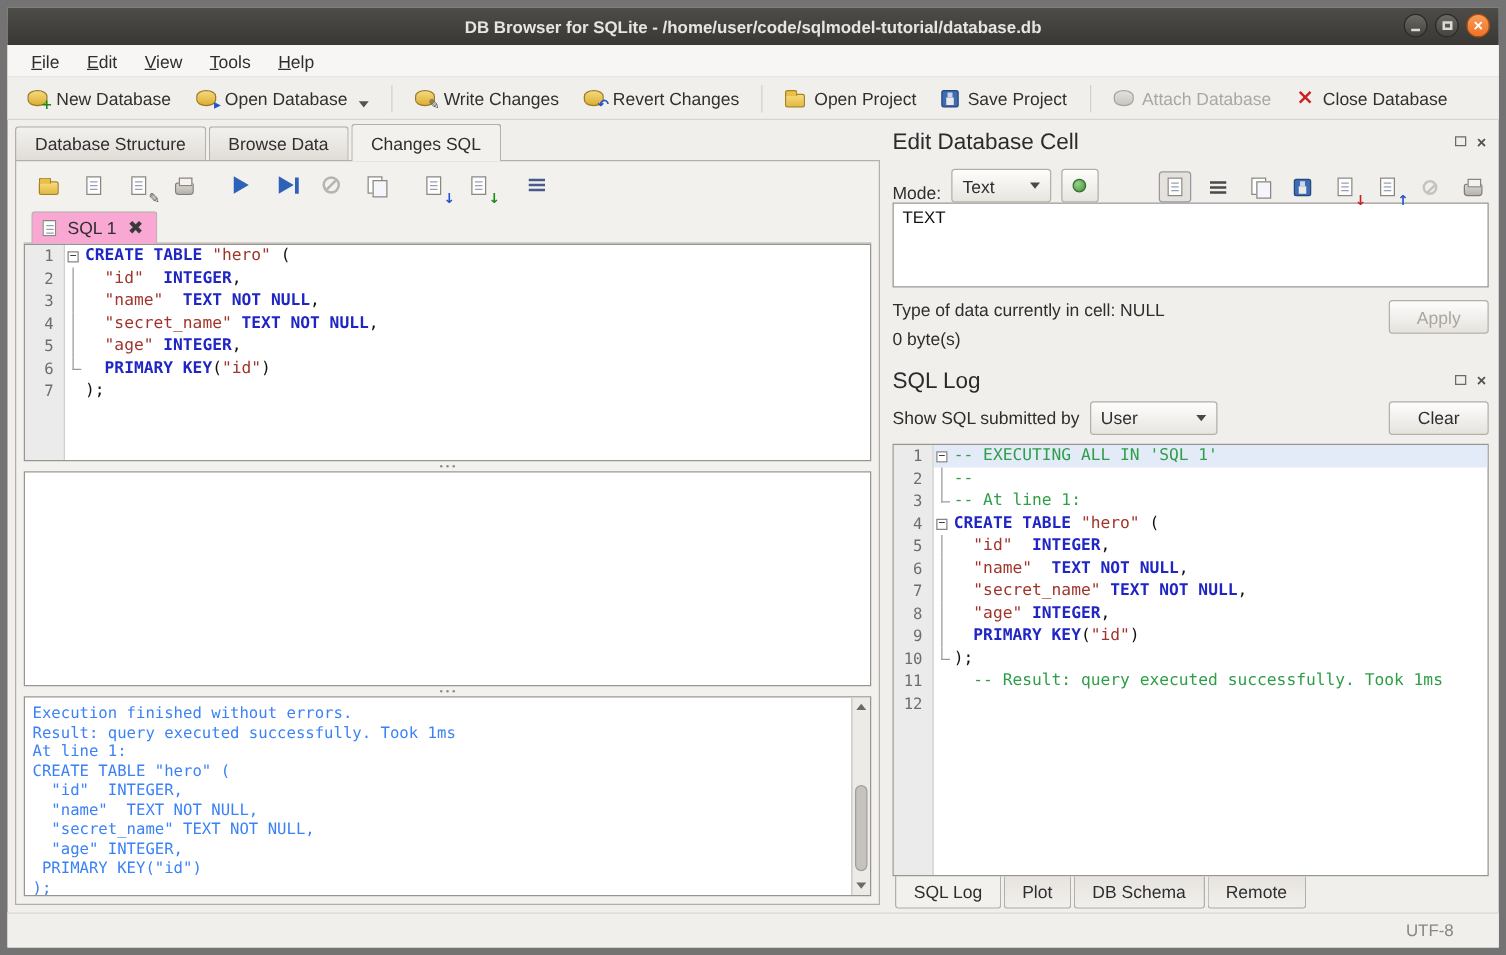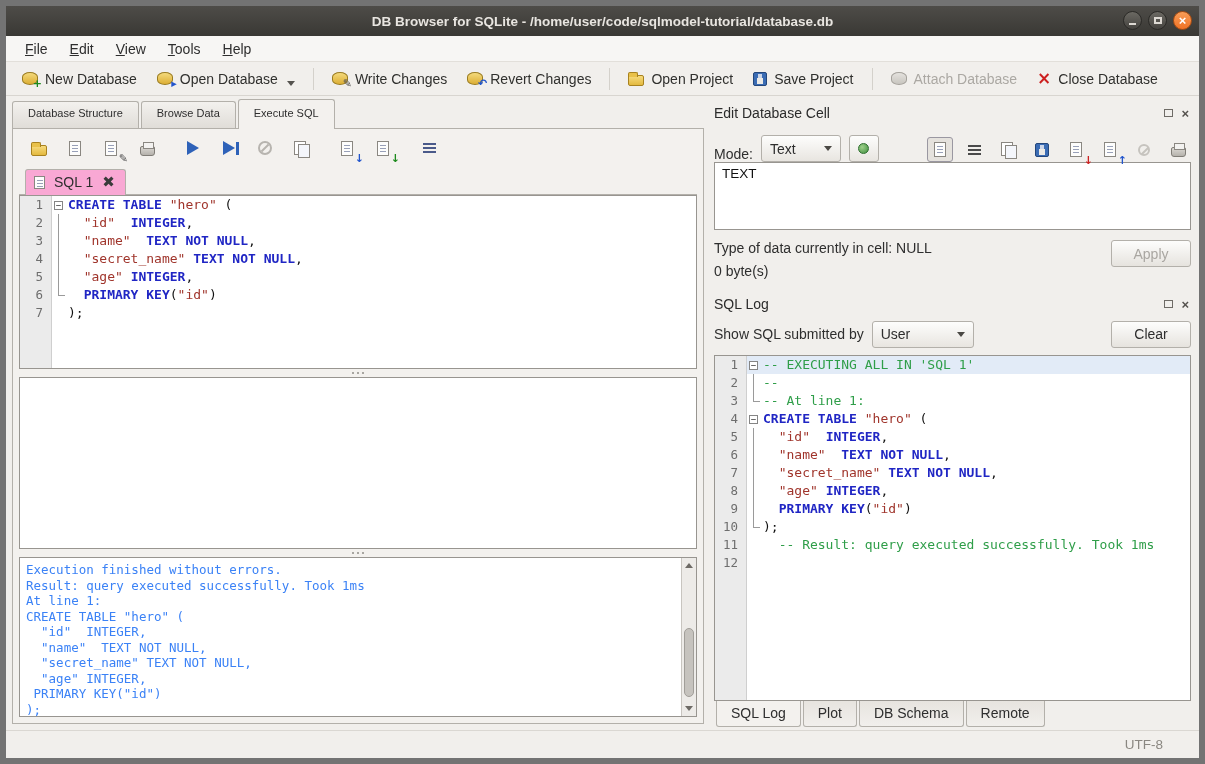--- a/index.html
+++ b/index.html
@@ -53,21 +53,21 @@
   .fmt{width:13px;height:2px;background:#4a5a8a;box-shadow:0 4px 0 #4a5a8a,0 8px 0 #4a5a8a;margin-bottom:8px;}
   .x-red{color:#cc1f1f;font-weight:bold;font-size:17px;line-height:1;font-family:"DejaVu Sans",sans-serif;}
 
   
   .main{flex:1;display:flex;min-height:0;}
   .left-pane{flex:0 0 700px;display:flex;flex-direction:column;padding:2px 2px 6px 6px;min-height:0;}
   .right-pane{flex:1;display:flex;flex-direction:column;padding:6px 8px 0 8px;min-width:0;min-height:0;}
 
   
   .main-tabs{display:flex;align-items:flex-end;height:30px;position:relative;z-index:2;}
-  .mtab{padding:5px 15px 13px 15px;border:1px solid #b3b0aa;border-bottom:none;background:linear-gradient(#f3f1ee,#e0ddd8);margin-right:2px;border-radius:3px 3px 0 0;cursor:pointer;font-size:11px;height:27px;}
+  .mtab{padding:5px 15px 13px 15px;border:1px solid #b3b0aa;border-bottom:none;background:linear-gradient(#f3f1ee,#e0ddd8);margin-right:2px;border-radius:3px 3px 0 0;cursor:pointer;font-size:14px;height:27px;}
   .mtab.active{background:#f3f1ee;height:30px;margin-bottom:-1px;padding-top:7px;}
   .left-content{flex:1;border:1px solid #b3b0aa;background:#f3f1ee;display:flex;flex-direction:column;padding:0 6px 6px 6px;min-height:0;}
 
   
   .sql-toolbar{display:flex;align-items:center;padding:8px 8px 6px 8px;gap:12px;}
   .sicon{width:24px;height:22px;display:flex;align-items:center;justify-content:center;position:relative;border-radius:3px;cursor:pointer;}
   .sicon.disabled{opacity:.75;cursor:default;}
   .group-gap{margin-left:10px;}
 
   
@@ -102,21 +102,21 @@
   .output{font-family:"DejaVu Sans Mono",monospace;font-size:12.5px;line-height:15.5px;padding:4px 20px 0 6px;color:#3b82f6;height:100%;overflow:hidden;white-space:pre;}
   .vscroll{position:absolute;top:0;right:0;bottom:0;width:15px;background:#edebe8;border-left:1px solid #c8c5c0;cursor:pointer;}
   .sb-up,.sb-down{position:absolute;left:0;right:0;height:13px;display:flex;align-items:center;justify-content:center;}
   .sb-up{top:1px;}.sb-down{bottom:1px;}
   .tri-up{width:0;height:0;border-left:4px solid transparent;border-right:4px solid transparent;border-bottom:5px solid #6d6a65;}
   .tri-down{width:0;height:0;border-left:4px solid transparent;border-right:4px solid transparent;border-top:5px solid #6d6a65;}
   .sb-thumb{position:absolute;left:2px;right:2px;top:44%;height:44%;background:#c6c3be;border:1px solid #a19e99;border-radius:6px;}
 
   
   .dock-header{display:flex;align-items:center;height:22px;margin-bottom:2px;}
-  .dock-title{flex:1;font-size:14px;color:#2b2b2b;}
+  .dock-title{flex:1;font-size:18px;color:#2b2b2b;}
   .dock-icons{display:flex;gap:8px;align-items:center;padding-right:2px;}
   .dk-float{width:9px;height:8px;border:1px solid #6e6b66;cursor:pointer;}
   .dk-close{font-size:13px;font-weight:bold;color:#55524e;line-height:1;cursor:pointer;}
   .mode-row{display:flex;align-items:flex-end;gap:8px;height:36px;}
   .lbl{font-size:14px;white-space:nowrap;}
   .combo{height:27px;background:linear-gradient(#fdfdfc,#e8e5e0);border:1px solid #b3b0aa;border-radius:3px;display:flex;align-items:center;padding:0 8px;min-width:80px;cursor:pointer;gap:10px;}
   .combo .caret{width:0;height:0;border-left:4px solid transparent;border-right:4px solid transparent;border-top:5px solid #4a4844;margin-left:auto;}
   .mini-btn{width:30px;height:27px;border:1px solid #b3b0aa;border-radius:3px;background:linear-gradient(#fdfdfc,#e8e5e0);display:flex;align-items:center;justify-content:center;cursor:pointer;}
   .gear-dot{width:11px;height:11px;border-radius:50%;background:radial-gradient(circle at 35% 35%,#9fd08a,#3f8f3f);border:1px solid #2e6e2e;}
   .spacer{flex:1;}
@@ -214,21 +214,21 @@
       <span class="tb-label">Close Database</span>
     </div>
   </div>
 
   <div class="main">
 
     <div class="left-pane">
       <div class="main-tabs">
         <div class="mtab">Database Structure</div>
         <div class="mtab">Browse Data</div>
-        <div class="mtab active">Execute SQL</div>
+        <div class="mtab active">Changes SQL</div>
       </div>
 
       <div class="left-content">
 
         <div class="sql-toolbar">
           <div class="sicon">
               <span class="folder"></span>
             </div>
           <div class="sicon">
               <span class="page"></span>

